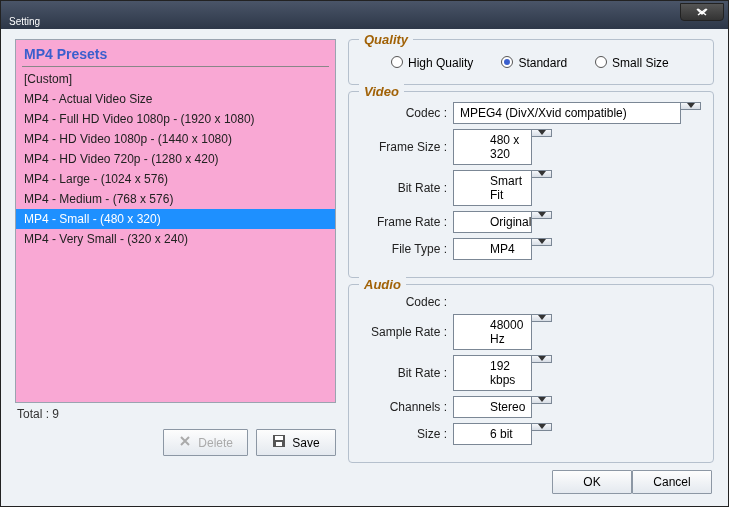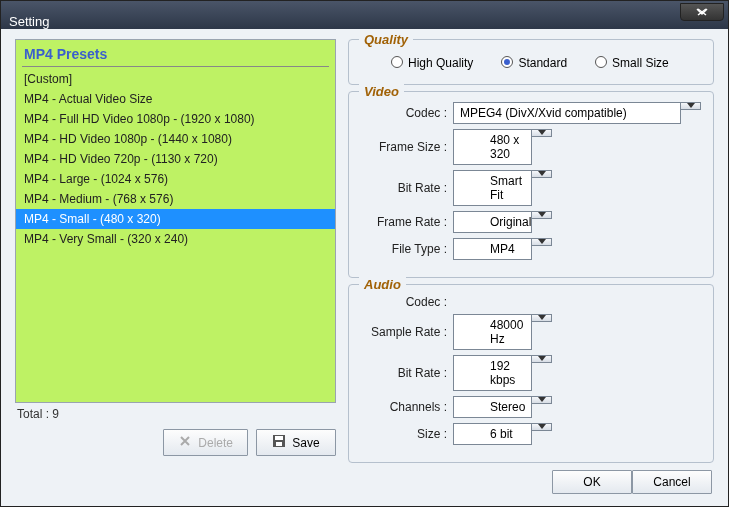--- a/index.html
+++ b/index.html
@@ -1,23 +1,23 @@
 <!DOCTYPE html>
 <html><head>
 <meta charset="utf-8">
 <style>
 * { margin: 0; padding: 0; box-sizing: border-box; font-family: "Segoe UI", Tahoma, sans-serif; font-size: 12px; }
 body { background: #eef2f6; width: 729px; height: 507px; overflow: hidden; border: 1px solid #222; }
 .titlebar { height: 28px; background: linear-gradient(to bottom, #4a5568, #2d3748); color: white; display: flex; align-items: center; padding: 0 8px; position: relative; }
-.titlebar-text { font-size: 13px; margin-top: 12px; }
+.titlebar-text { font-size: 10px; margin-top: 12px; }
 .close-btn { position: absolute; right: 4px; top: 2px; width: 44px; height: 18px; background: linear-gradient(to bottom, #555, #333); border: 1px solid #222; border-radius: 0 0 4px 4px; display: flex; align-items: center; justify-content: center; cursor: pointer; }
 .close-btn svg { width: 14px; height: 8px; }
 .content { display: flex; padding: 10px 14px 50px 14px; height: calc(100% - 28px); position: relative; gap: 12px; }
 .left-panel { width: 322px; display: flex; flex-direction: column; }
-.preset-box { flex: 1; background: #bef264; border: 1px solid #9aa4b0; }
+.preset-box { flex: 1; background: #f9a8d4; border: 1px solid #9aa4b0; }
 .preset-header { color: #3a5fcd; font-weight: bold; font-size: 14px; padding: 6px 8px 4px 8px; }
 .preset-divider { height: 1px; background: #888; margin: 0 6px 2px 6px; }
 .preset-list { overflow: auto; }
 .preset-item { padding: 3px 8px; color: #222; cursor: pointer; }
 .preset-item.selected { background: #1e90ff; color: white; }
 .total-row { padding: 4px 2px; color: #333; }
 .left-footer { display: flex; justify-content: flex-end; gap: 8px; padding-top: 4px; align-items: center; }
 .btn { border: 1px solid #8c97a4; background: linear-gradient(to bottom,#fdfdfd,#e4e9ef); padding: 4px 14px; border-radius: 1px; cursor: pointer; display: inline-flex; align-items: center; gap: 6px; min-width: 80px; justify-content: center; }
 .btn.disabled { color: #aaa; cursor: default; }
 .right-panel { flex: 1; display: flex; flex-direction: column; gap: 6px; }
@@ -55,21 +55,21 @@
 <div class="content">
   <div class="left-panel">
     <div class="preset-box">
       <div class="preset-header">MP4 Presets</div>
       <div class="preset-divider"></div>
       <div class="preset-list" id="preset-list">
           <div class="preset-item">[Custom]</div>
           <div class="preset-item">MP4 - Actual Video Size</div>
           <div class="preset-item">MP4 - Full HD Video 1080p - (1920 x 1080)</div>
           <div class="preset-item">MP4 - HD Video 1080p - (1440 x 1080)</div>
-          <div class="preset-item">MP4 - HD Video 720p - (1130 x 720)</div>
+          <div class="preset-item">MP4 - HD Video 720p - (1280 x 420)</div>
           <div class="preset-item">MP4 - Large - (1024 x 576)</div>
           <div class="preset-item">MP4 - Medium - (768 x 576)</div>
           <div class="preset-item selected">MP4 - Small - (480 x 320)</div>
           <div class="preset-item">MP4 - Very Small - (320 x 240)</div>
         </div>
     </div>
     <div class="total-row">Total : 9</div>
     <div class="left-footer">
       <div class="btn disabled">
         <span class="del-icon"><svg viewBox="0 0 14 14">

